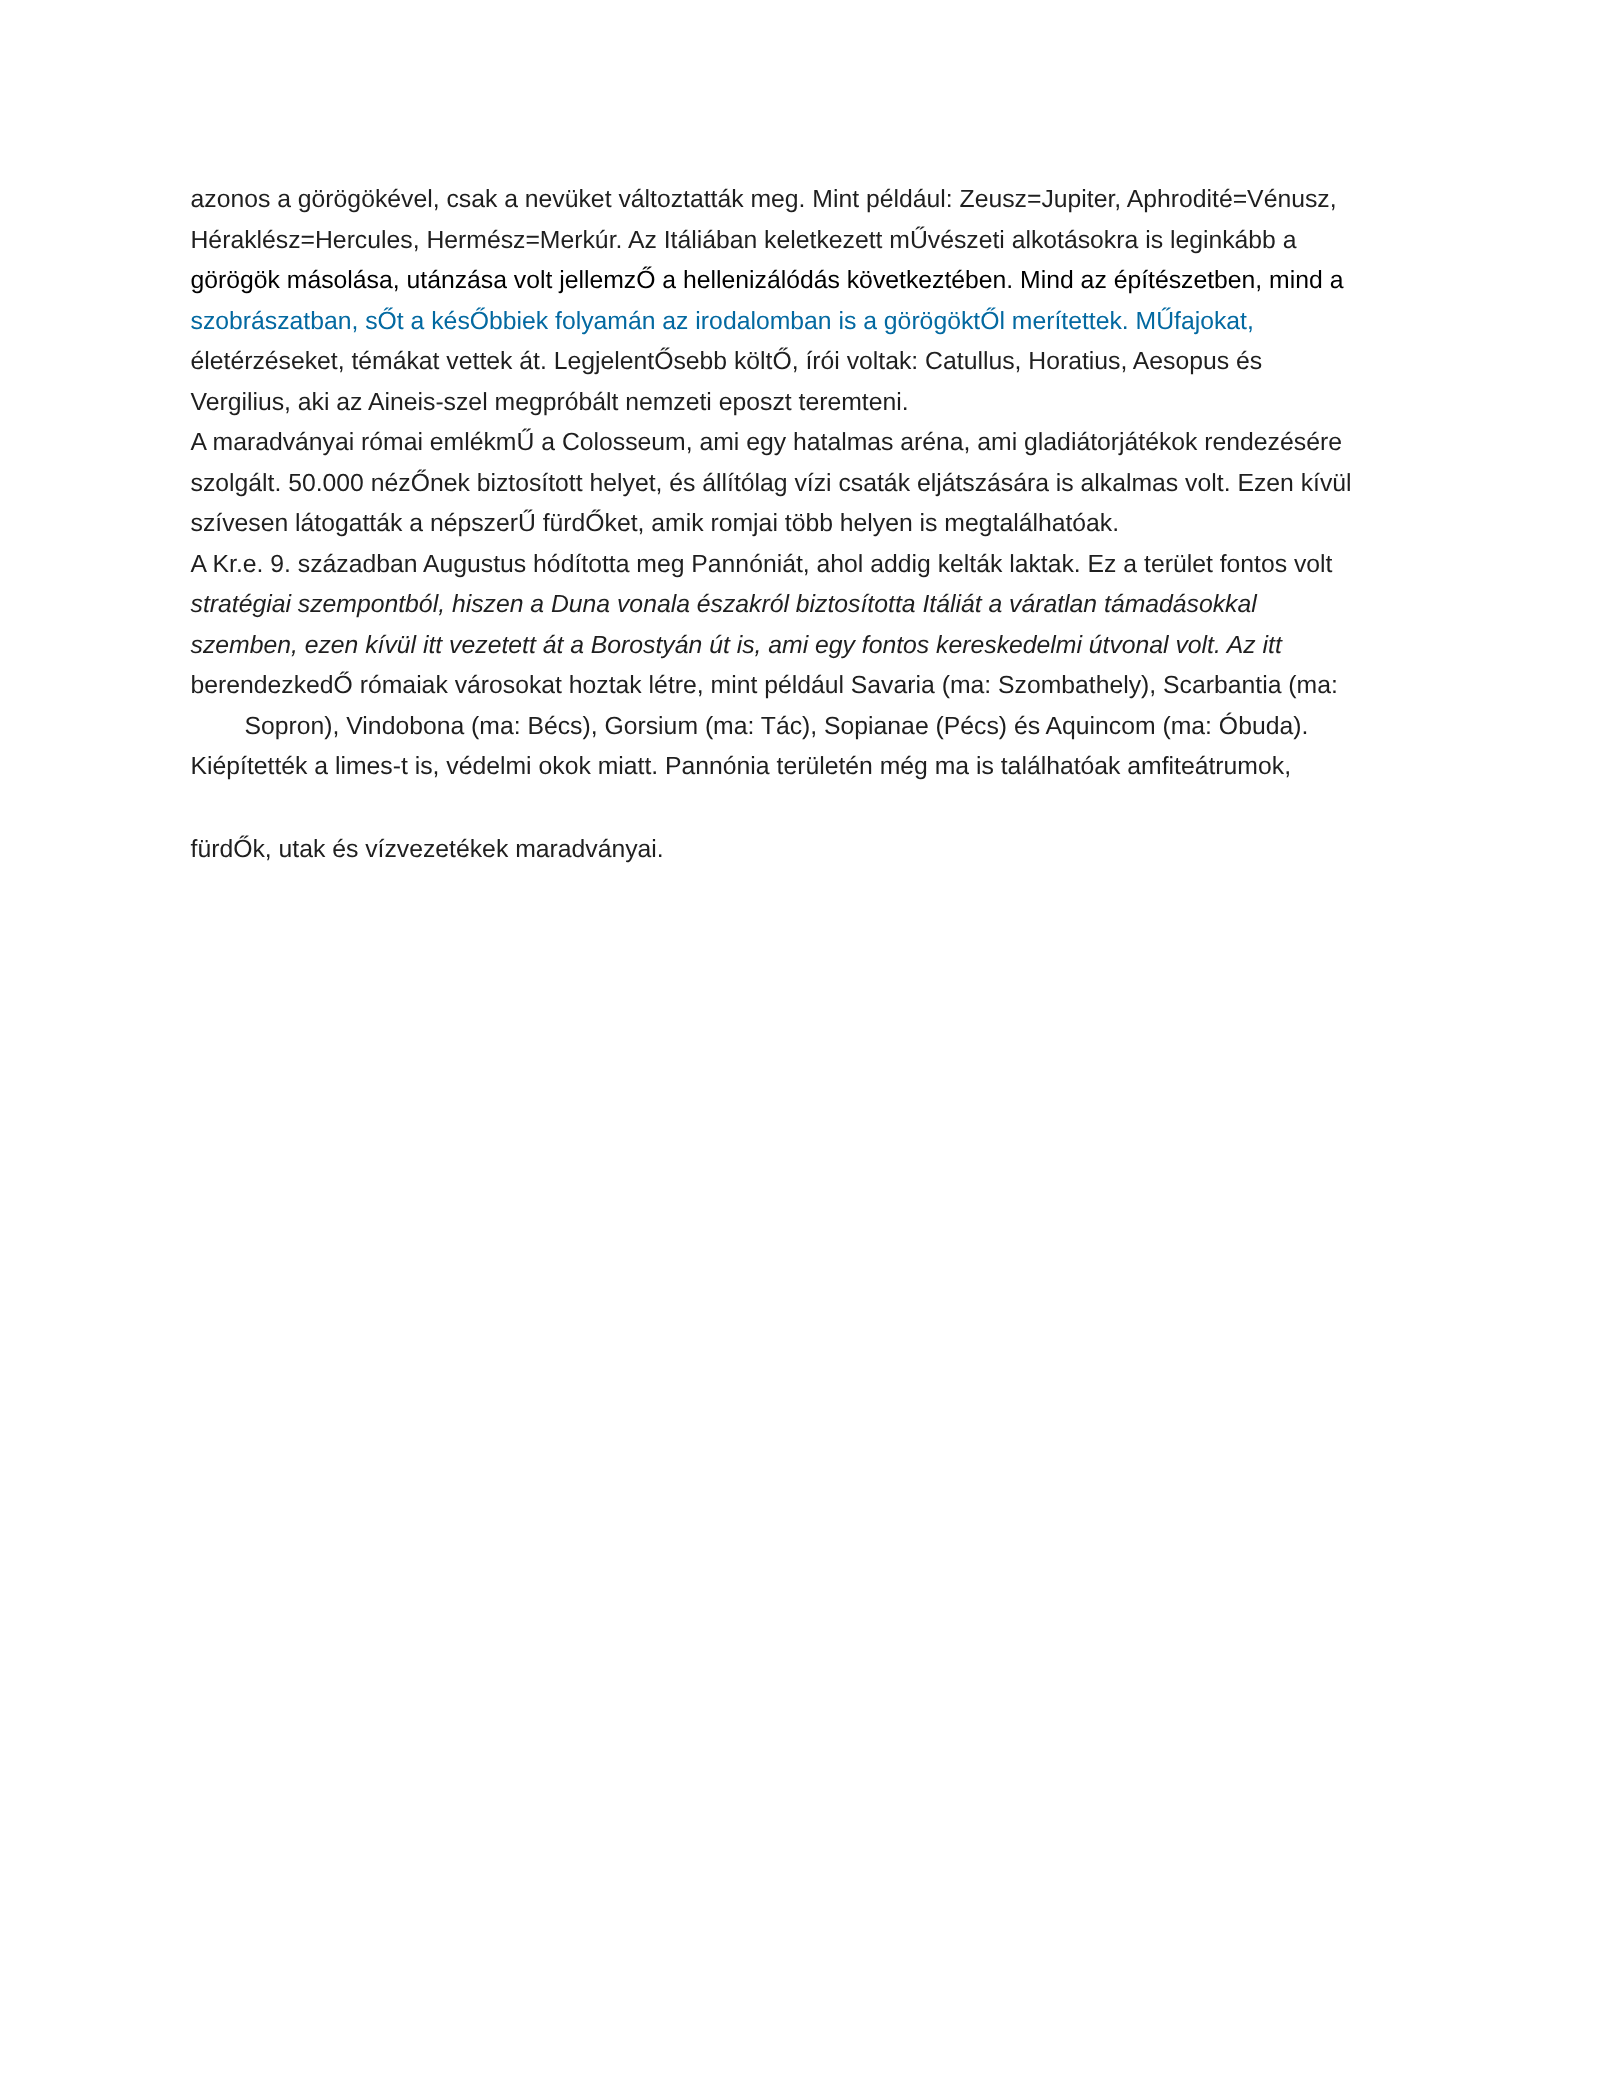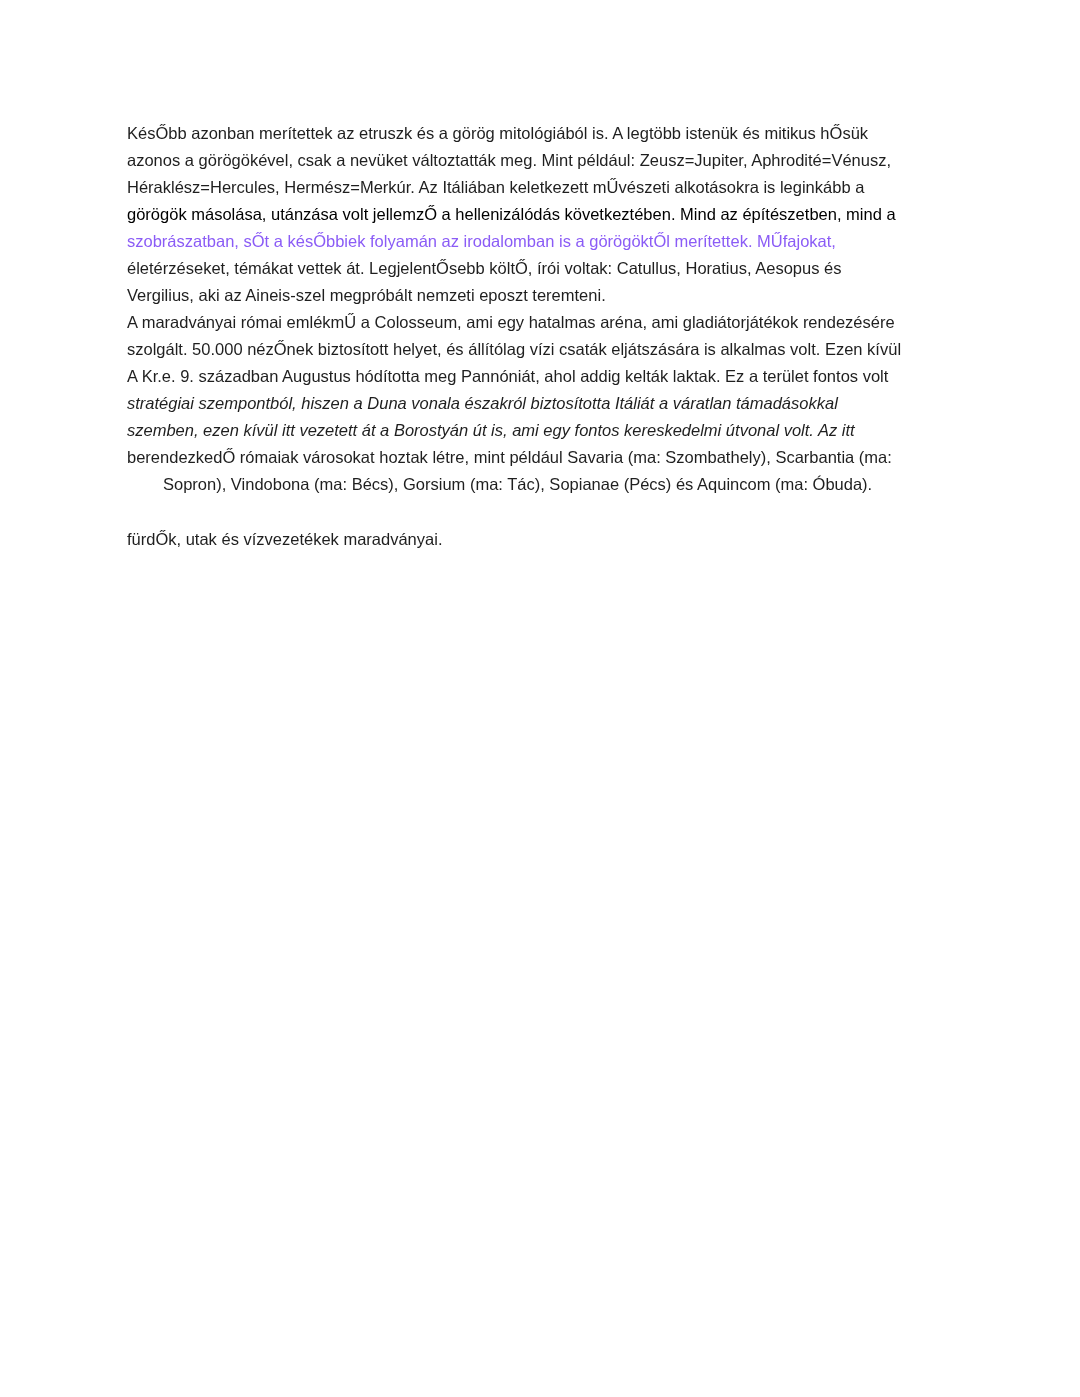--- a/index.html
+++ b/index.html
@@ -32,34 +32,35 @@
     line-height: 27px;
     color: #1f1f1f;
   }
 </style>
 </head>
 <body>
 
 <main class="page" style="background: rgb(255, 255, 255);">
   <article class="text-block" id="text-block">
       <p class="paragraph">
-        <span class="text-line" style="color: rgb(31, 31, 31);">KésŐbb azonban merítettek az etruszk és a görög mitológiából is. A legtöbb istenük és mitikus hŐsük</span>
         <span class="text-line" style="color: rgb(31, 31, 31);">azonos a görögökével, csak a nevüket változtatták meg. Mint például: Zeusz=Jupiter, Aphrodité=Vénusz,</span>
         <span class="text-line" style="color: rgb(31, 31, 31);">Héraklész=Hercules, Hermész=Merkúr. Az Itáliában keletkezett mŰvészeti alkotásokra is leginkább a</span>
         <span class="text-line" style="color: #000000;">görögök másolása, utánzása volt jellemzŐ a hellenizálódás következtében. Mind az építészetben, mind a</span>
-        <span class="text-line" style="color: #8b5cf6;">szobrászatban, sŐt a késŐbbiek folyamán az irodalomban is a görögöktŐl merítettek. MŰfajokat,</span>
+        <span class="text-line" style="color: #0369a1;">szobrászatban, sŐt a késŐbbiek folyamán az irodalomban is a görögöktŐl merítettek. MŰfajokat,</span>
         <span class="text-line" style="color: rgb(31, 31, 31);">életérzéseket, témákat vettek át. LegjelentŐsebb költŐ, írói voltak: Catullus, Horatius, Aesopus és</span>
         <span class="text-line" style="color: rgb(31, 31, 31);">Vergilius, aki az Aineis-szel megpróbált nemzeti eposzt teremteni.</span>
       </p>
       <p class="paragraph">
         <span class="text-line" style="color: rgb(31, 31, 31);">A maradványai római emlékmŰ a Colosseum, ami egy hatalmas aréna, ami gladiátorjátékok rendezésére</span>
         <span class="text-line" style="color: rgb(31, 31, 31);">szolgált. 50.000 nézŐnek biztosított helyet, és állítólag vízi csaták eljátszására is alkalmas volt. Ezen kívül</span>
+        <span class="text-line" style="color: rgb(31, 31, 31);">szívesen látogatták a népszerŰ fürdŐket, amik romjai több helyen is megtalálhatóak.</span>
       </p>
       <p class="paragraph">
         <span class="text-line" style="color: rgb(31, 31, 31);">A Kr.e. 9. században Augustus hódította meg Pannóniát, ahol addig kelták laktak. Ez a terület fontos volt</span>
         <span class="text-line" style="color: rgb(31, 31, 31); font-style: italic;">stratégiai szempontból, hiszen a Duna vonala északról biztosította Itáliát a váratlan támadásokkal</span>
         <span class="text-line" style="color: rgb(31, 31, 31); font-style: italic;">szemben, ezen kívül itt vezetett át a Borostyán út is, ami egy fontos kereskedelmi útvonal volt. Az itt</span>
         <span class="text-line" style="color: rgb(31, 31, 31);">berendezkedŐ rómaiak városokat hoztak létre, mint például Savaria (ma: Szombathely), Scarbantia (ma:</span>
         <span class="text-line" style="color: rgb(31, 31, 31); margin-left: 36px;">Sopron), Vindobona (ma: Bécs), Gorsium (ma: Tác), Sopianae (Pécs) és Aquincom (ma: Óbuda).</span>
+        <span class="text-line" style="color: rgb(31, 31, 31);">Kiépítették a limes-t is, védelmi okok miatt. Pannónia területén még ma is találhatóak amfiteátrumok,</span>
         <span class="text-line" style="color: rgb(31, 31, 31); margin-top: 28px;">fürdŐk, utak és vízvezetékek maradványai.</span>
       </p>
     </article>
 </main>
 
 </body></html>

